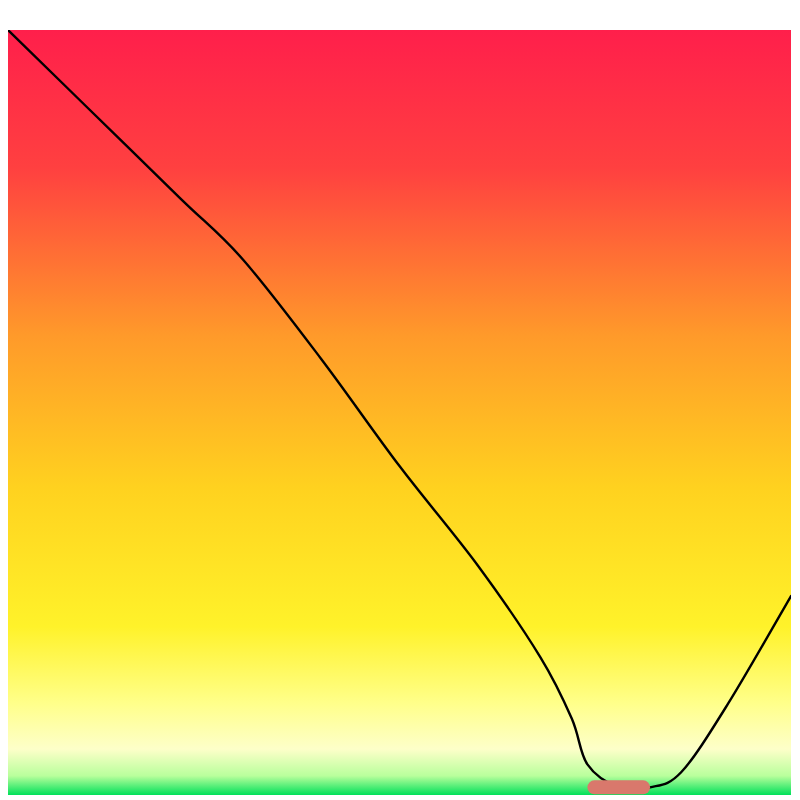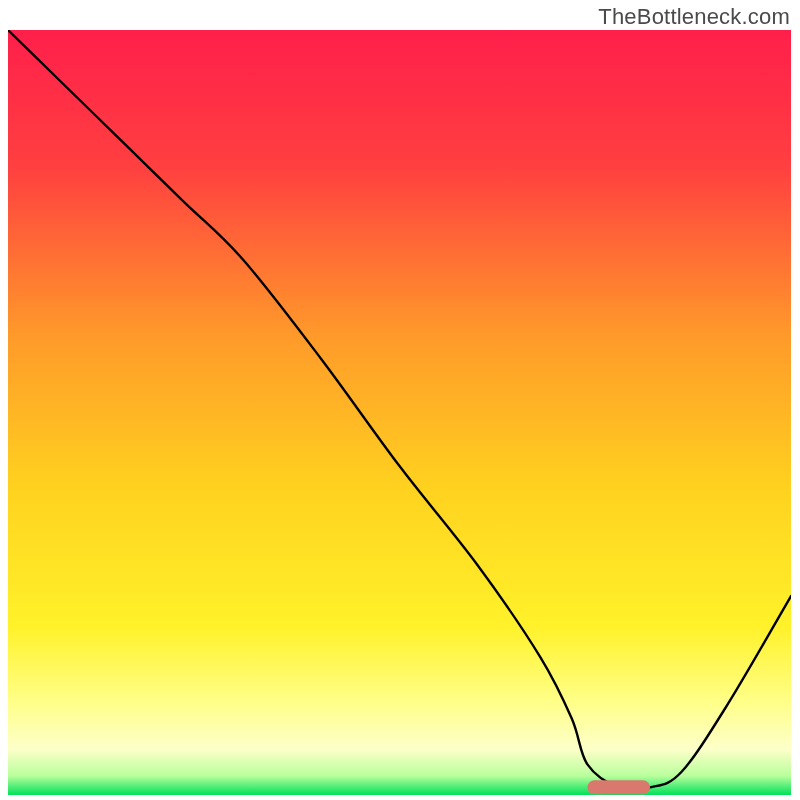--- a/index.html
+++ b/index.html
@@ -32,21 +32,20 @@
     top: 30px;
     width: 783px;
     height: 765px;
   }
   svg { display: block; }
 </style>
 </head>
 <body>
 
 <div class="stage">
-  <div class="watermark">TheBottleneck.com</div>
 
   <div class="plot">
     <svg id="chart-svg" width="783" height="765" viewBox="0 0 783 765">
       <defs>
         <linearGradient id="bg-grad" x1="0" y1="0" x2="0" y2="1">
             <stop offset="0.00%" stop-color="#ff1f4b"></stop>
             <stop offset="18.00%" stop-color="#ff4040"></stop>
             <stop offset="40.00%" stop-color="#ff9a2a"></stop>
             <stop offset="60.00%" stop-color="#ffd21f"></stop>
             <stop offset="78.00%" stop-color="#fff22a"></stop>

